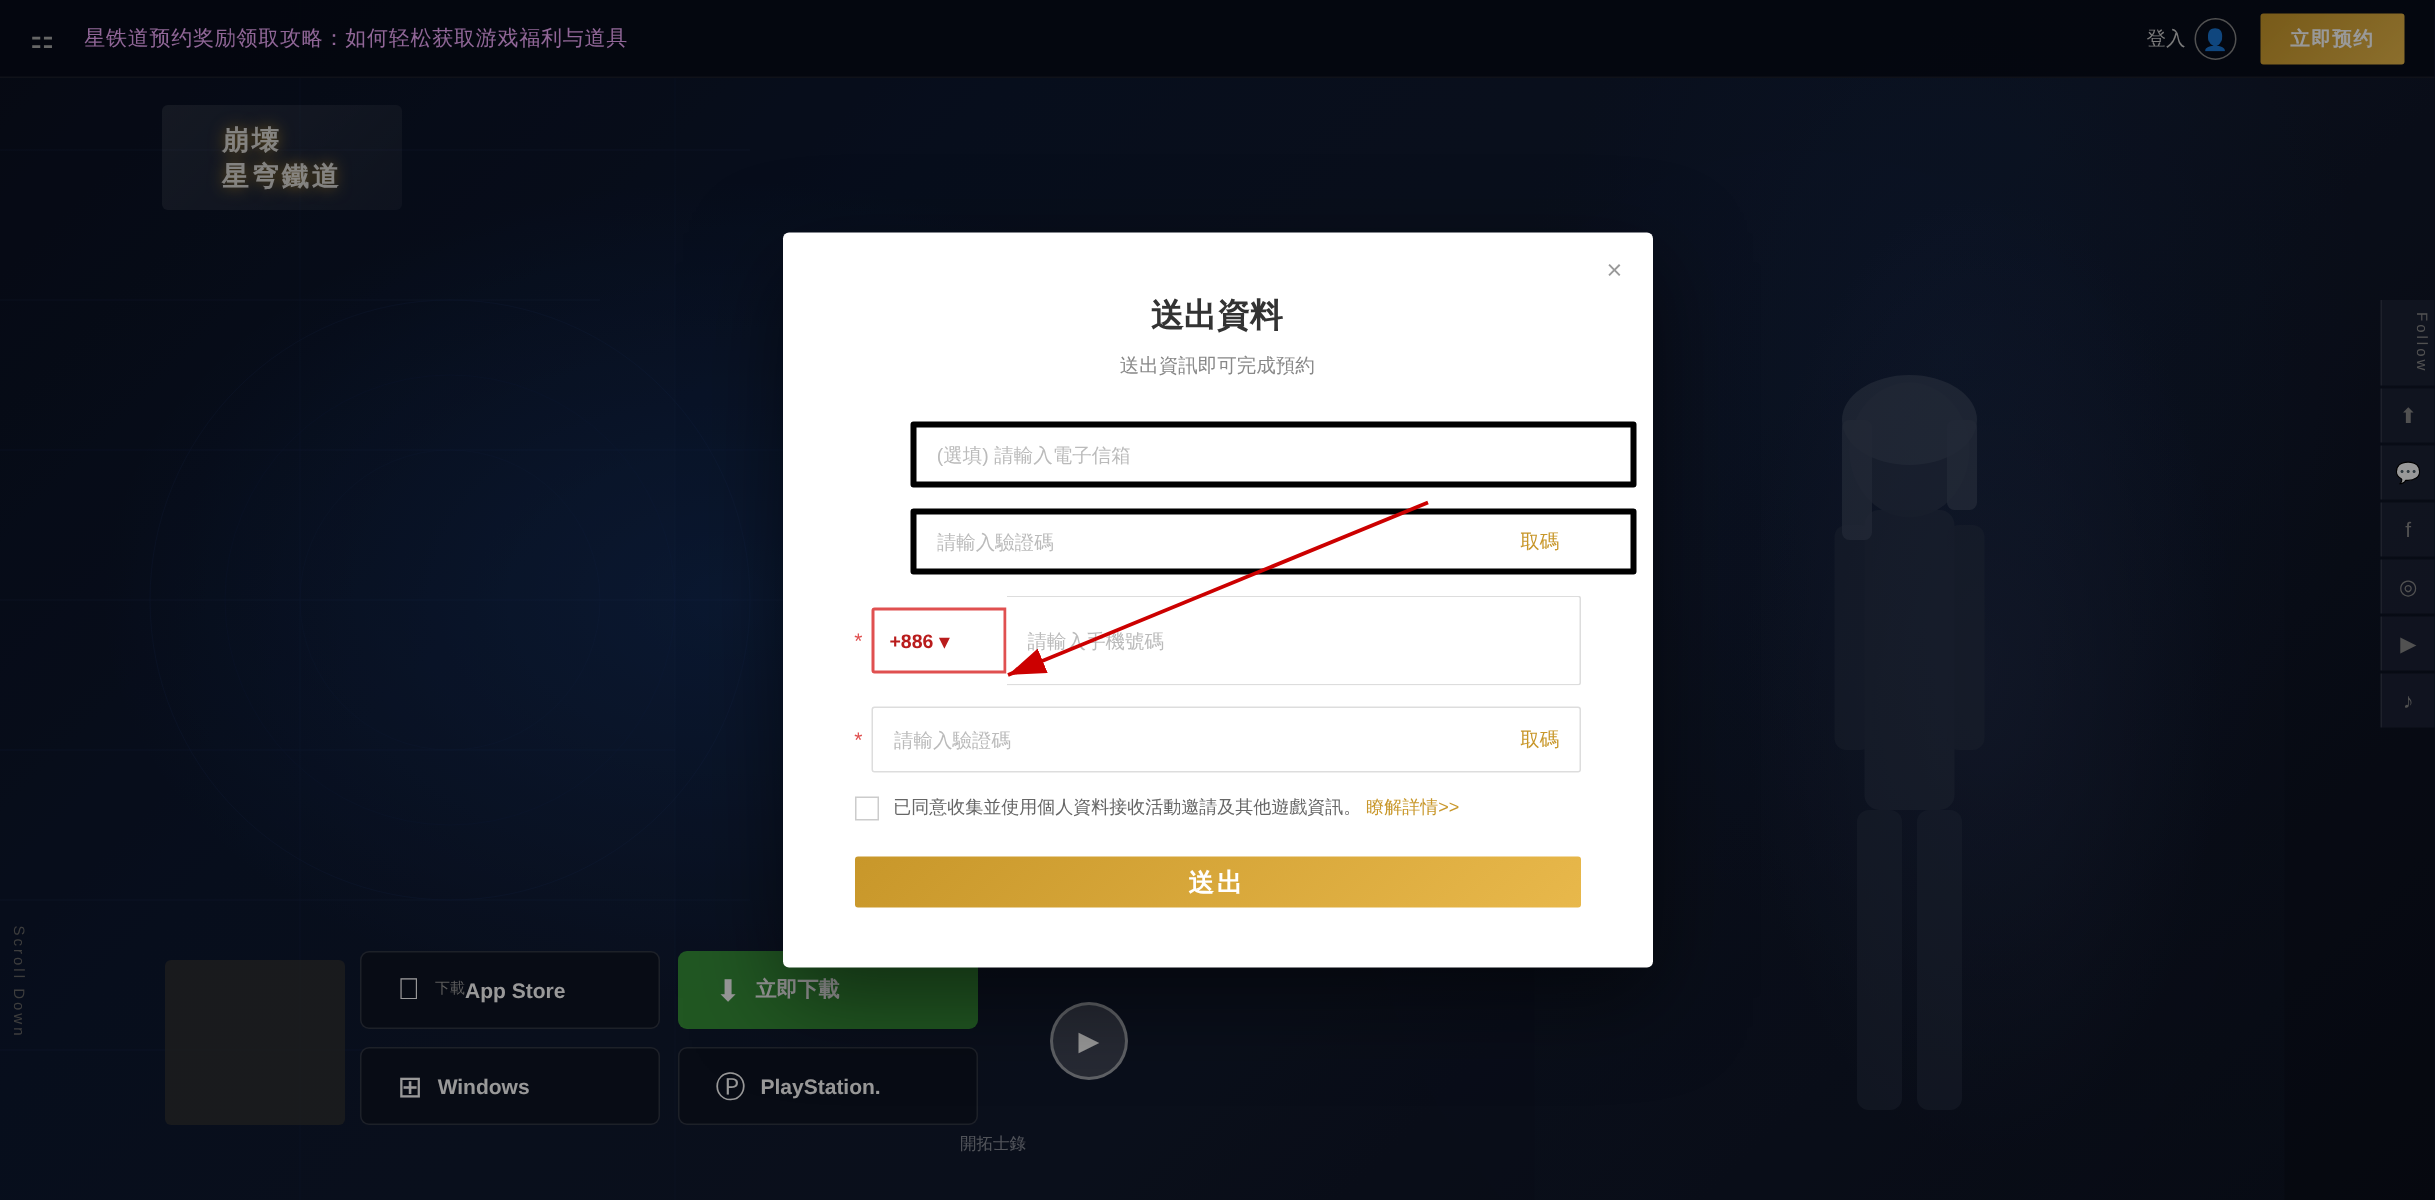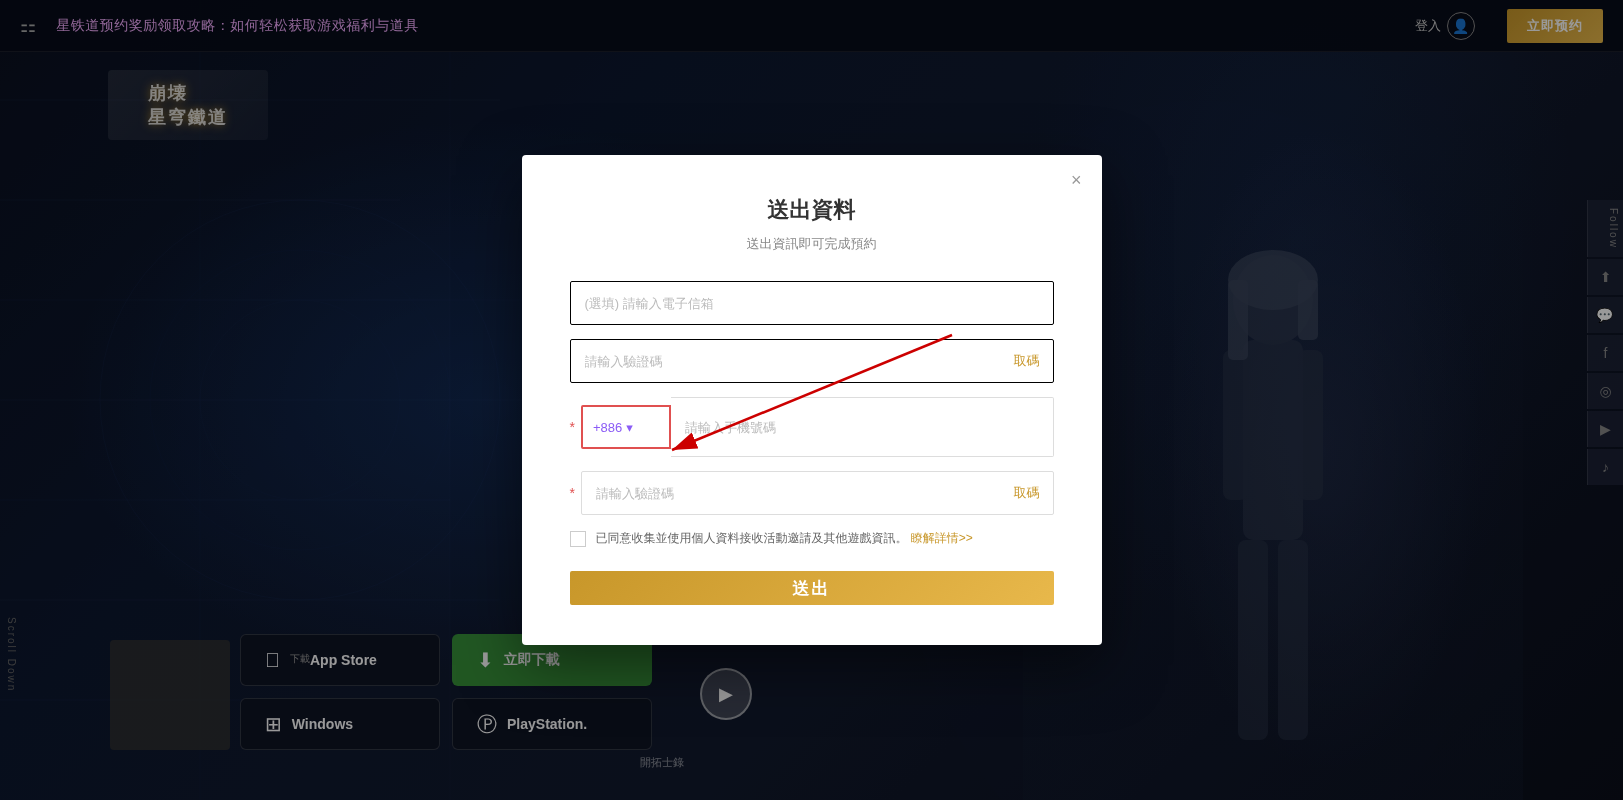--- a/index.html
+++ b/index.html
@@ -60,21 +60,21 @@
 
     .topbar-title {
       color: #f0abfc;
       font-size: 14px;
       letter-spacing: 0.5px;
     }
 
     .topbar-right {
       display: flex;
       align-items: center;
-      gap: 32px;
+      gap: 16px;
     }
 
     .login-btn {
       color: #ccc;
       font-size: 13px;
       cursor: pointer;
       display: flex;
       align-items: center;
       gap: 6px;
       background: none;
@@ -326,27 +326,28 @@
     }
 
     .form-field {
       margin-bottom: 14px;
       position: relative;
     }
 
     .form-input {
       width: 100%;
       height: 44px;
-      border: 1px solid #000000;
+      border: 4px solid #000000;
       border-radius: 2px;
       padding: 0 14px;
       font-size: 13px;
       color: #333;
       outline: none;
       background: #fff;
+      margin-left: 37px;
     }
 
     .form-input::placeholder {
       color: #bbb;
     }
 
     .input-action {
       position: absolute;
       right: 14px;
       top: 50%;
@@ -371,27 +372,28 @@
       flex-shrink: 0;
     }
 
     .phone-code-select {
       height: 44px;
       border: 2px solid #e05050;
       border-radius: 2px 0 0 2px;
       padding: 13px 10px;
       font-size: 13px;
       background: #fff;
-      color: #8b5cf6;
+      color: #b91c1c;
       cursor: pointer;
       outline: none;
       min-width: 90px;
       display: flex;
       align-items: center;
       gap: 4px;
+      font-weight: bold;
     }
 
     .phone-input {
       flex: 1;
       height: 60px;
       border: 1px solid #ddd;
       border-left: none;
       border-radius: 0 2px 2px 0;
       padding: 0 14px;
       font-size: 13px;

